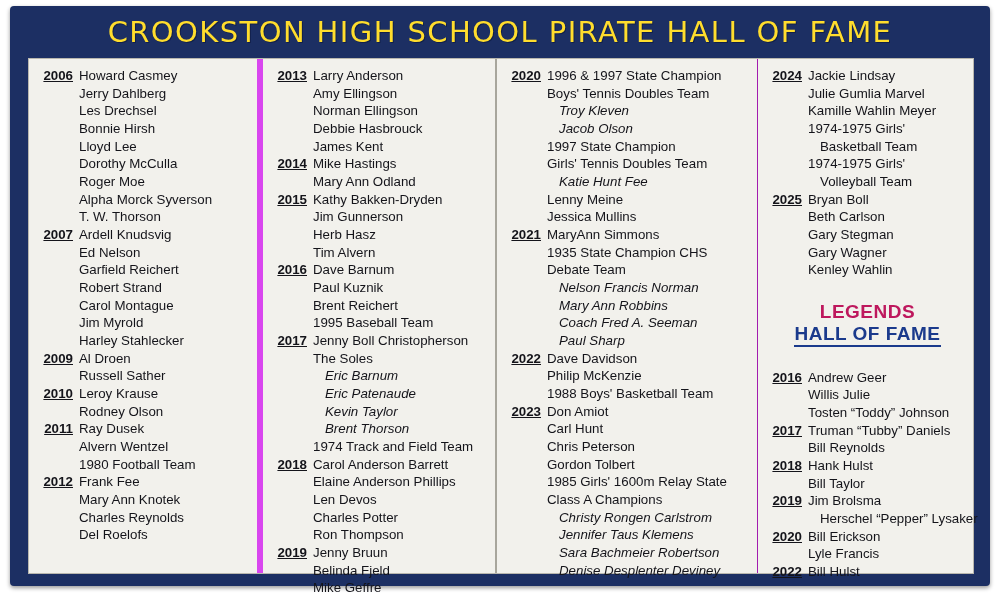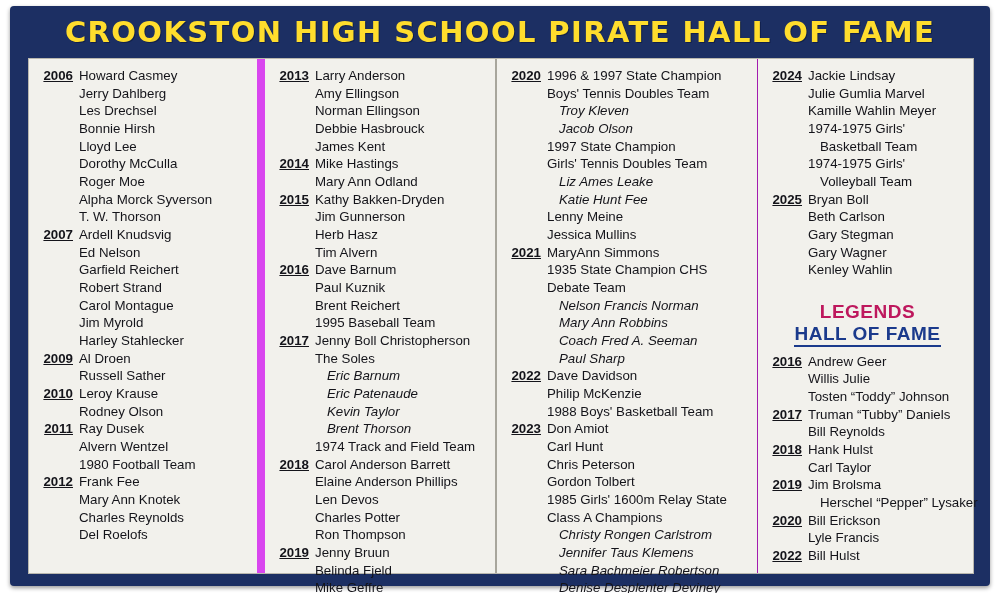--- a/index.html
+++ b/index.html
@@ -40,41 +40,41 @@
     top: 0;
     width: 980px;
     height: 52px;
     display: flex;
     align-items: center;
     justify-content: center;
   }
   .title {
     color: #ffdd2d;
     font-size: 29px;
-    font-weight: bold;
+    font-weight: normal;
     letter-spacing: 1.4px;
     font-family: "DejaVu Sans", sans-serif;
     white-space: nowrap;
     text-shadow: 1px 1px 0 #11204a;
   }
   .columns {
     position: absolute;
     left: 0;
     top: 0;
     width: 944px;
     height: 514px;
     display: flex;
   }
   .col {
     position: relative;
     padding: 8px 6px 4px 10px;
     box-sizing: border-box;
   }
   .col.c1 { width: 228px; }
-  .col.c2 { width: 238px; border-left: 8px solid #d946ef; }
+  .col.c2 { width: 238px; border-left: 6px solid #d946ef; }
   .col.c3 { width: 262px; border-left: 2px solid #a8a69c; }
   .col.c4 { width: 216px; border-left: 1px solid #a21caf; }
 
   .entry {
     display: flex;
     align-items: baseline;
     line-height: 1.33;
     font-size: 13.3px;
     color: #14141a;
     white-space: nowrap;
@@ -108,21 +108,21 @@
   }
   .legends-title2 {
     text-align: center;
     font-weight: bold;
     font-size: 19px;
     color: #1b3a8c;
     letter-spacing: 0.5px;
     line-height: 1.15;
     border-bottom: 2px solid #1b3a8c;
     display: inline-block;
-    margin: 0 auto 6px auto;
+    margin: 0 auto 22px auto;
   }
   .legends-title2-wrap { text-align: center; }
 </style>
 </head>
 <body>
 
 <div id="plaque">
   <div class="board">
     <div class="title-bar">
       <div class="title">CROOKSTON HIGH SCHOOL PIRATE HALL OF FAME</div>
@@ -381,24 +381,20 @@
             <div class="entry">
               <span class="yr blank"></span>
               <span class="nm">1997 State Champion</span>
             </div>
             <div class="entry">
               <span class="yr blank"></span>
               <span class="nm">Girls' Tennis Doubles Team</span>
             </div>
             <div class="entry">
               <span class="yr blank"></span>
-              <span class="nm italic indent1">Liz Ames Leake</span>
-            </div>
-            <div class="entry">
-              <span class="yr blank"></span>
               <span class="nm italic indent1">Katie Hunt Fee</span>
             </div>
             <div class="entry">
               <span class="yr blank"></span>
               <span class="nm">Lenny Meine</span>
             </div>
             <div class="entry">
               <span class="yr blank"></span>
               <span class="nm">Jessica Mullins</span>
             </div>
@@ -554,21 +550,21 @@
               <div class="entry">
                 <span class="yr blank"></span>
                 <span class="nm">Bill Reynolds</span>
               </div>
               <div class="entry">
                 <span class="yr">2018</span>
                 <span class="nm">Hank Hulst</span>
               </div>
               <div class="entry">
                 <span class="yr blank"></span>
-                <span class="nm">Carl Taylor</span>
+                <span class="nm">Bill Taylor</span>
               </div>
               <div class="entry">
                 <span class="yr">2019</span>
                 <span class="nm">Jim Brolsma</span>
               </div>
               <div class="entry">
                 <span class="yr blank"></span>
                 <span class="nm indent1">Herschel “Pepper” Lysaker</span>
               </div>
               <div class="entry">

